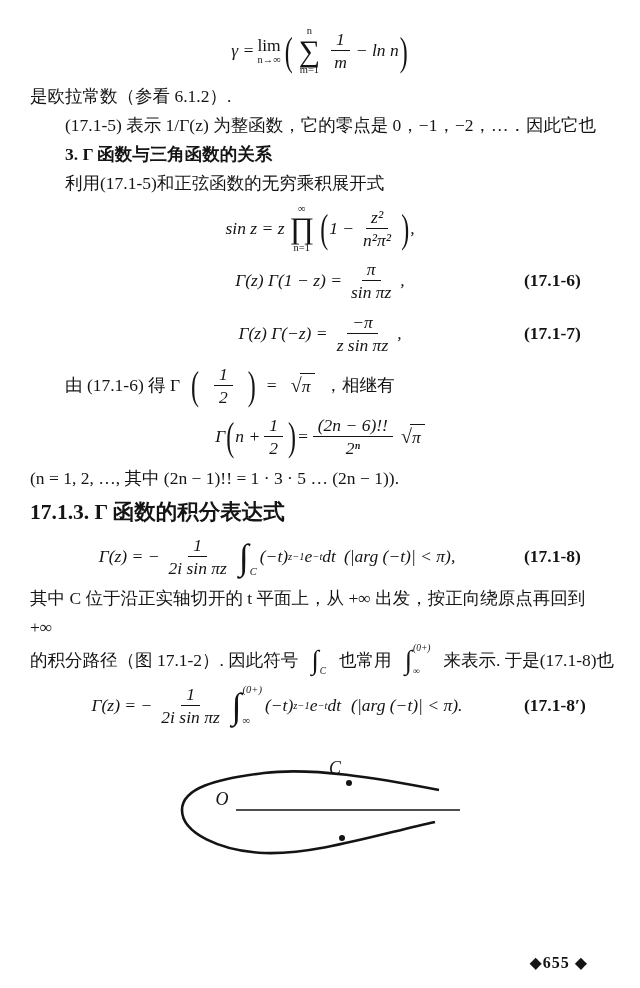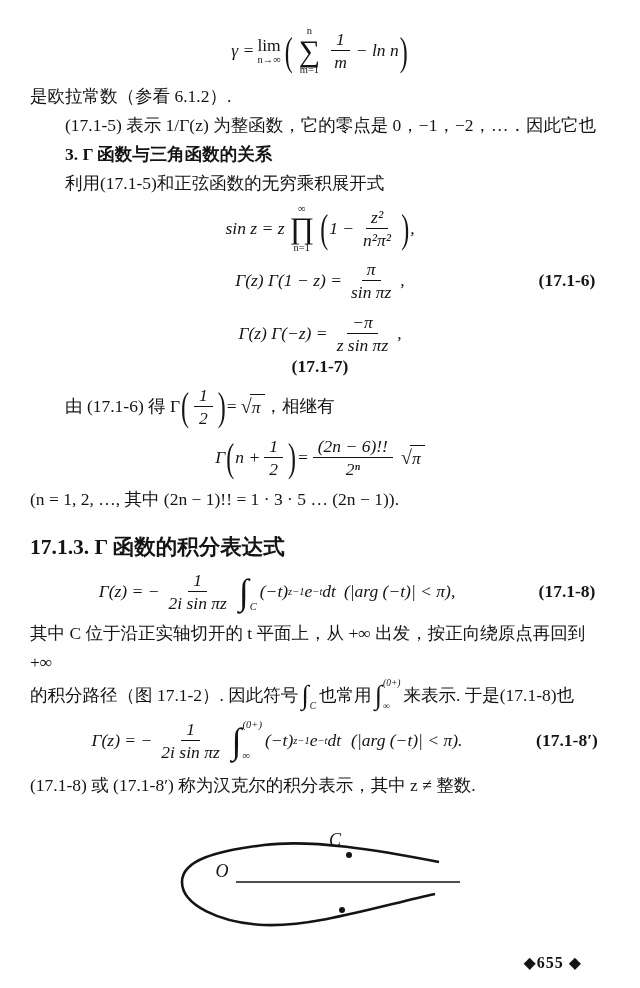--- a/index.html
+++ b/index.html
@@ -8,21 +8,21 @@
     background:#ffffff; color:#141414; overflow:hidden;
     font-family:"Liberation Serif","DejaVu Serif",serif;
     font-size:17.5px; box-sizing:border-box; padding:26px 30px 0 30px;
   }
   .para { line-height:29px; }
   .indent { padding-left:2em; }
   
   .eq { display:flex; align-items:center; justify-content:center; }
   .eq .body { flex:1; display:flex; align-items:center; justify-content:center; font-style:italic; white-space:nowrap; }
   .eq .spacer { width:86px; }
-  .eq .tagcol { width:86px; text-align:center; font-weight:bold; font-style:normal; white-space:nowrap; }
+  .eq .tagcol { width:86px; text-align:left; font-weight:bold; font-style:normal; white-space:nowrap; }
   
   .frac { display:inline-flex; flex-direction:column; align-items:center; vertical-align:middle; line-height:1.15; margin:0 4px; text-align:center; }
   .frac .num { display:block; padding:0 5px 1px; border-bottom:1.4px solid #141414; }
   .frac .den { display:block; padding:1px 5px 0; }
   
   .bigop { display:inline-flex; flex-direction:column; align-items:center; line-height:1; font-size:10.5px; font-style:normal; margin:0 5px; }
   .bigop .op { font-size:30px; line-height:.95; }
   
   .lim { display:inline-flex; flex-direction:column; align-items:center; line-height:1.05; font-style:normal; margin:0 3px;justify-content:center; }
   .lim .sub { font-size:10.5px; }
@@ -36,24 +36,24 @@
   .int.small .sym { font-size:27px; }
   .int.small .lims { height:32px; font-size:9.5px; }
   
   .sqrt { display:inline-flex; align-items:center; margin-left:4px; }
   .sqrt .rsign { font-size:20px; line-height:1; font-style:normal; }
   .sqrt .rad { border-top:1.4px solid #141414; padding:2px 4px 0 2px; margin-left:-2px; }
   .sup { font-size:10.5px; vertical-align:6px; line-height:0; }
   
   .h-sub { font-weight:bold; line-height:29px; }
   .h-sect { font-weight:bold; font-size:21.5px; line-height:30px; }
-  .inlrow { display:flex; align-items:center; white-space:nowrap; }
-  .gap6 { margin-top:6px; } .gap8 { margin-top:8px; } .gap10 { margin-top:10px;flex-direction:column; }
+  .inlrow { display:flex; align-items:center; white-space:nowrap;gap:10px; }
+  .gap6 { margin-top:6px; } .gap8 { margin-top:8px; } .gap10 { margin-top:10px; }
   .figwrap { margin-top:26px; text-align:center; }
-  .pagenum { position:absolute; right:58px; bottom:16px; font-weight:bold; font-size:16px; letter-spacing:1px; }
+  .pagenum { position:absolute; right:52px; bottom:16px; font-weight:bold; font-size:16px; letter-spacing:1px; }
   svg text { font-family:"Liberation Serif","DejaVu Serif",serif; font-style:italic; font-size:18px; fill:#141414; }
 </style>
 </head>
 <body>
 
 <div class="page">
 
   <div class="eq">
     <div class="body">
       <span>γ = </span>
@@ -160,21 +160,21 @@
       </span>
       <span class="sqrt">
         <span class="rsign">√</span>
         <span class="rad">π</span>
       </span>
     </div>
   </div>
 
   <div class="para gap6">(n = 1, 2, …, 其中 (2n − 1)!! = 1 · 3 · 5 … (2n − 1)).</div>
 
-  <div class="h-sect" style="margin-top:18px;">17.1.3. Γ 函数的积分表达式</div>
+  <div class="h-sect" style="margin-top:4px;">17.1.3. Γ 函数的积分表达式</div>
 
   <div class="eq gap8">
     <div class="body">
       <span>Γ(z) = −</span>
       <span class="frac">
         <span class="num">1</span>
         <span class="den">2i sin πz</span>
       </span>
       <span class="int">
         <span class="sym">∫</span>
@@ -231,21 +231,20 @@
       <span>(−t)</span>
         <span class="sup">z−1</span>
         <span>e</span>
         <span class="sup">−t</span>
         <span>dt</span>
       <span style="margin-left:10px;">(|arg (−t)| &lt; π).</span>
     </div>
     <div class="tagcol">(17.1-8′)</div>
   </div>
 
-  <div class="para gap8">(17.1-8) 或 (17.1-8′) 称为汉克尔的积分表示，其中 z ≠ 整数.</div>
 
   <div class="figwrap">
     <svg width="336" height="124" viewBox="0 0 336 124">
       <path d="M 287 36 C 225 24, 160 13, 112 19 C 64 25, 30 34, 30 56 C 30 79, 68 97, 112 99 C 162 101, 228 80, 283 68" fill="none" stroke="#141414" stroke-width="2.6"></path>
       <line x1="84" y1="56" x2="308" y2="56" stroke="#141414" stroke-width="1.6"></line>
       <circle cx="197" cy="29" r="3" fill="#141414"></circle>
       <circle cx="190" cy="84" r="3" fill="#141414"></circle>
       <text x="70" y="51" text-anchor="middle">O</text>
       <text x="183" y="20" text-anchor="middle">C</text>
     </svg>

